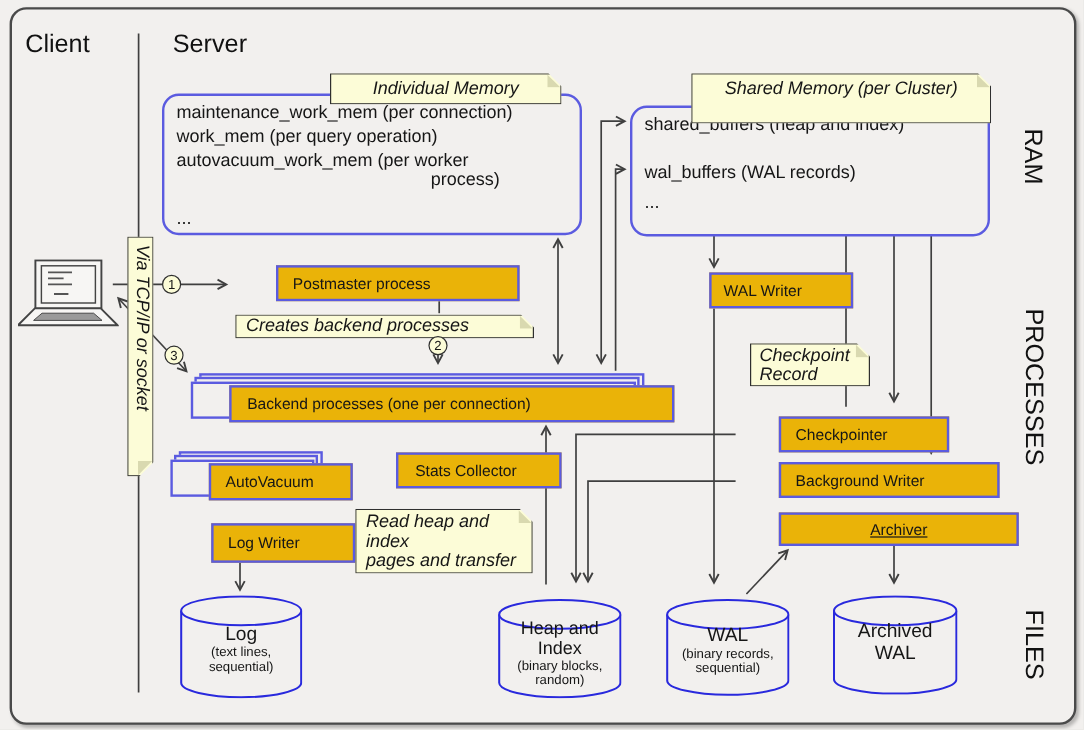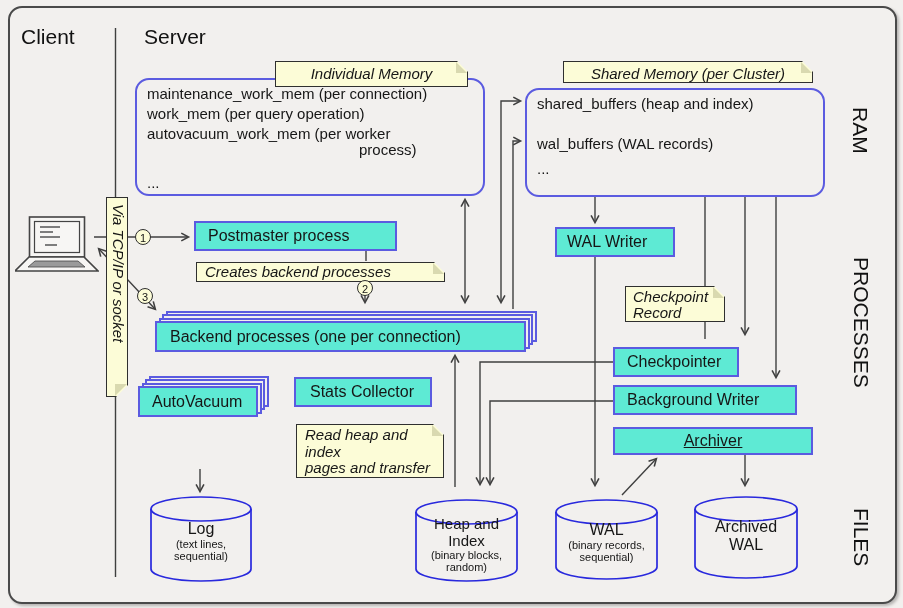--- a/index.html
+++ b/index.html
@@ -9,22 +9,22 @@
   }
   .frame{
     position:absolute;left:8px;top:6px;width:885px;height:594px;
     border:2px solid #4a4a4a;border-radius:14px;background:#f2f0ee;
     box-shadow:2px 2px 3px rgba(0,0,0,.25);
   }
   svg.connectors{position:absolute;left:0;top:0;width:903px;height:608px;z-index:1;}
   .abs{position:absolute;z-index:2;}
   .heading{font-size:21px;color:#111;}
   .pbox{
-    position:absolute;z-index:2;border:2px solid #5b5be0;background:#5eead4;
-    font-size:16px;display:flex;align-items:center;box-sizing:border-box;
+    position:absolute;z-index:2;border:2px solid #5b5be0;background:#eab308;
+    font-size:13px;display:flex;align-items:center;box-sizing:border-box;margin-left:36px;
   }
   .pbox.centered{justify-content:center;}
   .layer{position:absolute;z-index:2;border:2px solid #5b5be0;background:#f2f0ee;box-sizing:border-box;}
   .membox{
     position:absolute;z-index:2;border:2px solid #5b5be0;background:#f2f0ee;
     border-radius:14px;box-sizing:border-box;font-size:15px;
   }
   .memline{position:absolute;left:10px;white-space:nowrap;}
   .note{
     position:absolute;z-index:3;background:#fcfcd7;border:1px solid #2f2f2f;
@@ -139,49 +139,50 @@
     <div class="memline" style="top:61px;left:222px;">process)</div>
     <div class="memline" style="top:94px;">...</div>
   </div>
   <div class="note centered" style="left:275px;top:61px;width:193px;height:26px;line-height:24px;">Individual Memory</div>
 
   <div class="membox" style="left:525px;top:88px;width:300px;height:109px;">
     <div class="memline" style="top:5px;">shared_buffers (heap and index)</div>
     <div class="memline" style="top:45px;">wal_buffers (WAL records)</div>
     <div class="memline" style="top:70px;">...</div>
   </div>
-  <div class="note centered" style="left:563px;top:61px;width:250px;height:22px;line-height:24px;">Shared Memory (per Cluster)</div>
+  <div class="note centered" style="left:576px;top:61px;width:250px;height:42px;line-height:24px;">Shared Memory (per Cluster)</div>
 
   <div class="note foldbr vtext" style="left:106px;top:197px;width:22px;height:200px;padding-top:6px;text-align:left;">Via TCP/IP or socket</div>
 
   <div class="pbox" style="left:194px;top:221px;width:203px;height:30px;padding-left:12px;">Postmaster process</div>
 
   <div class="note" style="left:196px;top:262px;width:249px;height:20px;line-height:18px;padding-left:8px;">Creates backend processes</div>
 
   <div class="layer" style="left:165.5px;top:310.5px;width:371px;height:31px;"></div>
   <div class="layer" style="left:162px;top:314px;width:371px;height:31px;"></div>
   <div class="layer" style="left:158.5px;top:317.5px;width:371px;height:31px;"></div>
   <div class="pbox" style="left:155px;top:321px;width:371px;height:31px;padding-left:13px;">Backend processes (one per connection)</div>
 
   <div class="layer" style="left:148.5px;top:375.5px;width:120px;height:31px;"></div>
   <div class="layer" style="left:145px;top:379px;width:120px;height:31px;"></div>
   <div class="layer" style="left:141.5px;top:382.5px;width:120px;height:31px;"></div>
   <div class="pbox" style="left:138px;top:386px;width:120px;height:31px;padding-left:12px;">AutoVacuum</div>
 
   <div class="pbox" style="left:294px;top:377px;width:138px;height:30px;padding-left:14px;">Stats Collector</div>
 
+  <div class="pbox" style="left:140px;top:436px;width:120px;height:33px;padding-left:12px;">Log Writer</div>
 
   <div class="pbox" style="left:555px;top:227px;width:120px;height:30px;padding-left:10px;">WAL Writer</div>
 
   <div class="note" style="left:625px;top:286px;width:100px;height:36px;line-height:16px;padding:2px 0 0 7px;">
     <div>Checkpoint</div>
     <div>Record</div>
   </div>
 
-  <div class="pbox" style="left:613px;top:347px;width:126px;height:30px;padding-left:12px;">Checkpointer</div>
+  <div class="pbox" style="left:613px;top:347px;width:142px;height:30px;padding-left:12px;">Checkpointer</div>
   <div class="pbox" style="left:613px;top:385px;width:184px;height:30px;padding-left:12px;">Background Writer</div>
   <div class="pbox centered" style="left:613px;top:427px;width:200px;height:28px;text-decoration:underline;">Archiver</div>
 
   <div class="note" style="left:296px;top:424px;width:148px;height:54px;line-height:16.5px;padding:2px 0 0 8px;">
     <div>Read heap and index</div>
     <div>pages and transfer</div>
     <div>them to shared_buffers</div>
   </div>
 
   <div class="step" style="left:135px;top:229px;">1</div>

